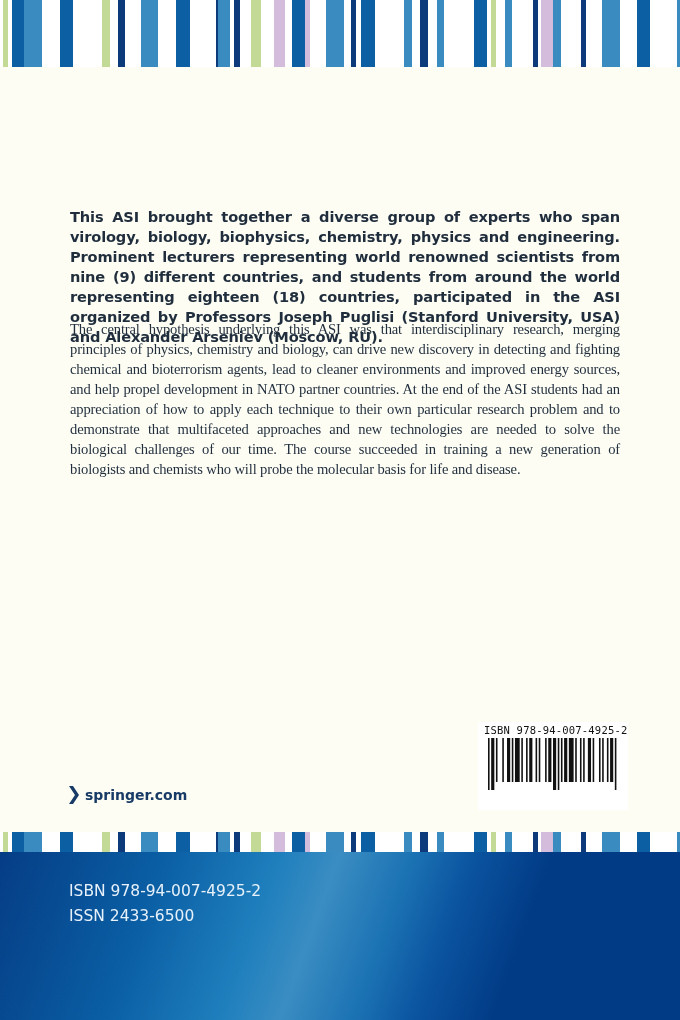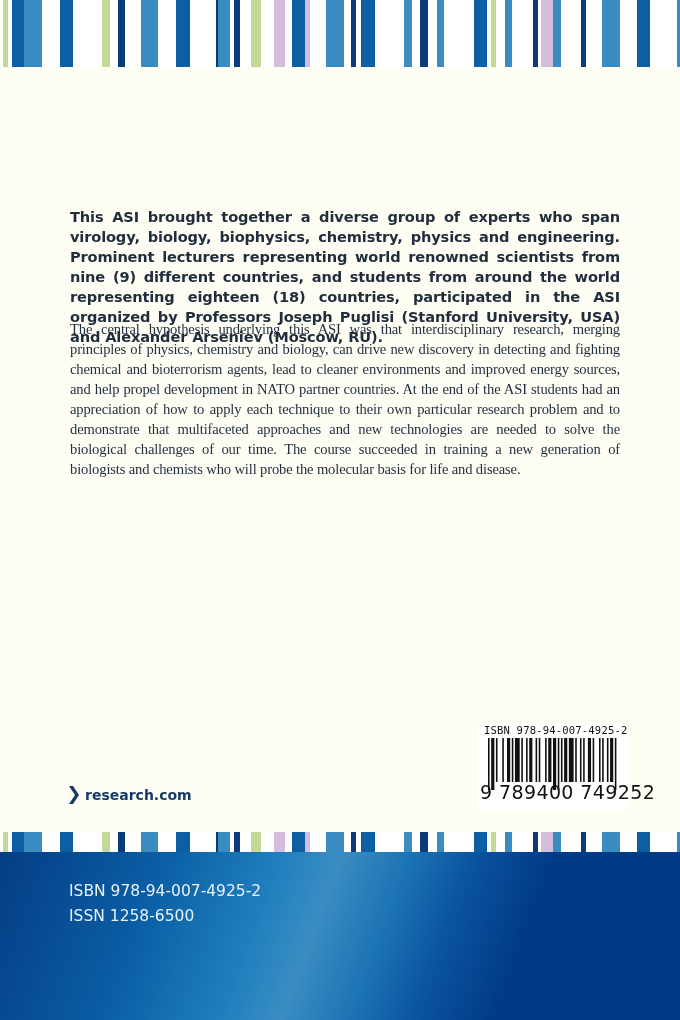--- a/index.html
+++ b/index.html
@@ -126,28 +126,27 @@
       <rect x="91.95121951219512" y="0" width="1.5853658536585367" height="44" fill="#111"></rect>
       <rect x="95.1219512195122" y="0" width="1.5853658536585367" height="44" fill="#111"></rect>
       <rect x="99.87804878048782" y="0" width="3.1707317073170733" height="44" fill="#111"></rect>
       <rect x="104.63414634146342" y="0" width="1.5853658536585367" height="44" fill="#111"></rect>
       <rect x="110.97560975609757" y="0" width="1.5853658536585367" height="44" fill="#111"></rect>
       <rect x="114.14634146341464" y="0" width="1.5853658536585367" height="44" fill="#111"></rect>
       <rect x="118.90243902439025" y="0" width="1.5853658536585367" height="44" fill="#111"></rect>
       <rect x="122.07317073170732" y="0" width="3.1707317073170733" height="44" fill="#111"></rect>
       <rect x="126.82926829268294" y="0" width="1.5853658536585367" height="52" fill="#111"></rect>
     </svg>
-  <div class="barnum">9 789400 749252</div>
 </div>
 
 <a class="springer">
   <svg width="11" height="18" viewBox="0 0 11 18">
     <path d="M1 0 L5 0 L11 9 L5 18 L1 18 L7 9 Z" fill="#173a66"></path>
   </svg>
-  <span>research.com</span>
+  <span>springer.com</span>
 </a>
 
 <div class="stripes bottom" id="stripes-bottom">
     <div class="stripe c-green" style="left: 3px; width: 5px;"></div>
     <div class="stripe c-mid" style="left: 12px; width: 12px;"></div>
     <div class="stripe c-light" style="left: 24px; width: 18px;"></div>
     <div class="stripe c-mid" style="left: 60px; width: 13px;"></div>
     <div class="stripe c-green" style="left: 102px; width: 8px;"></div>
     <div class="stripe c-navy" style="left: 118px; width: 7px;"></div>
     <div class="stripe c-light" style="left: 141px; width: 17px;"></div>
@@ -172,13 +171,13 @@
     <div class="stripe c-lilac" style="left: 541px; width: 12px;"></div>
     <div class="stripe c-light" style="left: 553px; width: 8px;"></div>
     <div class="stripe c-navy" style="left: 581px; width: 5px;"></div>
     <div class="stripe c-light" style="left: 602px; width: 18px;"></div>
     <div class="stripe c-mid" style="left: 637px; width: 13px;"></div>
     <div class="stripe c-light" style="left: 677px; width: 3px;"></div>
   </div>
 
 <div class="blue-band"></div>
 <div class="isbn-info l1">ISBN 978-94-007-4925-2</div>
-<div class="isbn-info l2">ISSN 1258-6500</div>
+<div class="isbn-info l2">ISSN 2433-6500</div>
 
 </body></html>

